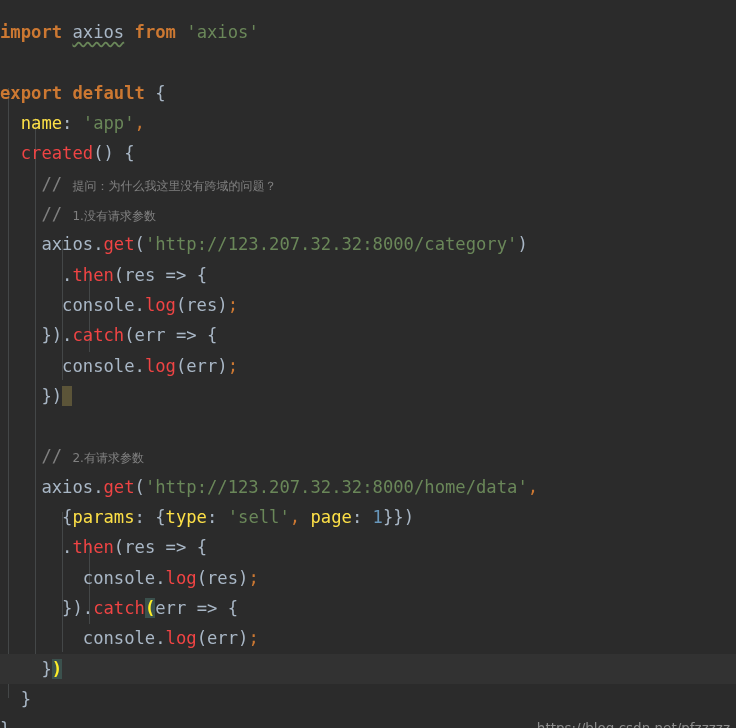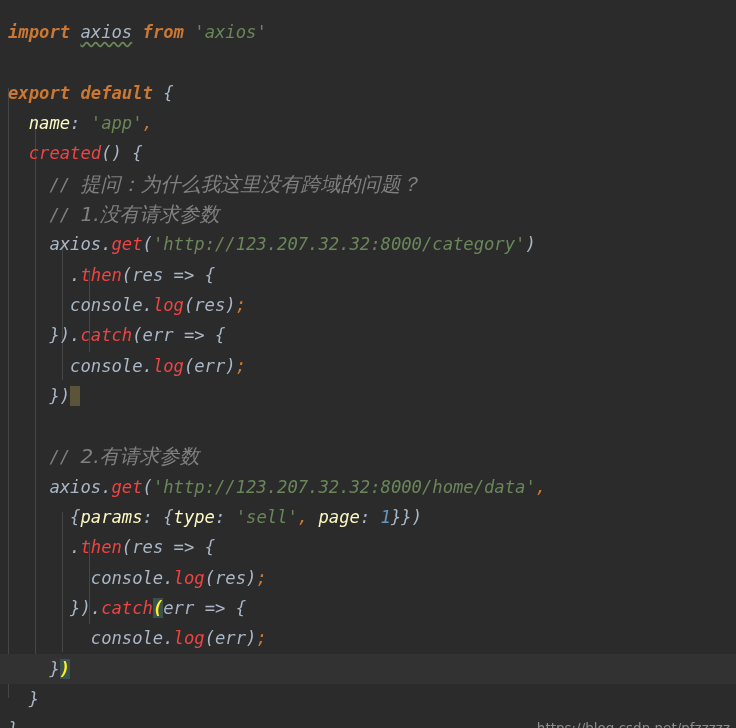--- a/index.html
+++ b/index.html
@@ -16,38 +16,36 @@
   .guide{position:absolute;width:1px;background:#444748;}
   
   .activeline{position:absolute;left:0;width:736px;background:#323232;}
   .code{
     position:absolute;left:0;top:0;width:736px;
     font-size:17.2px;line-height:30.3px;
     white-space:pre;
   }
   .ln{
     display:block;height:30.3px;
-    padding-left:8px;
     position:relative;
     letter-spacing:0px;
-    font-style:italic;
   }
   
   .kw      {color:#cc7832;font-weight:bold;}
   .plain   {color:#a9b7c6;}
   .str     {color:#6a8759;}
   .fn      {color:#ef4444;}
-  .prop    {color:#fef9c3;}
+  .prop    {color:#fde047;}
   .num     {color:#6897bb;}
   .cmt     {color:#808080;}
   .punct   {color:#a9b7c6;}
   .semi    {color:#cc7832;}
   .comma   {color:#cc7832;}
   .brace   {color:#a9b7c6;}
-  .cjk     {font-family:"DejaVu Sans","Liberation Sans",sans-serif;font-size:20px;}
+  .cjk     {font-family:"DejaVu Sans","Liberation Sans",sans-serif;font-size:12px;}
   .squig{
     text-decoration:underline;
     text-decoration-style:wavy;
     text-decoration-color:#6a8759;
     text-underline-offset:3px;
   }
   .cursorblk{
     background:#5b5438;color:transparent;
   }
   .brkt{

